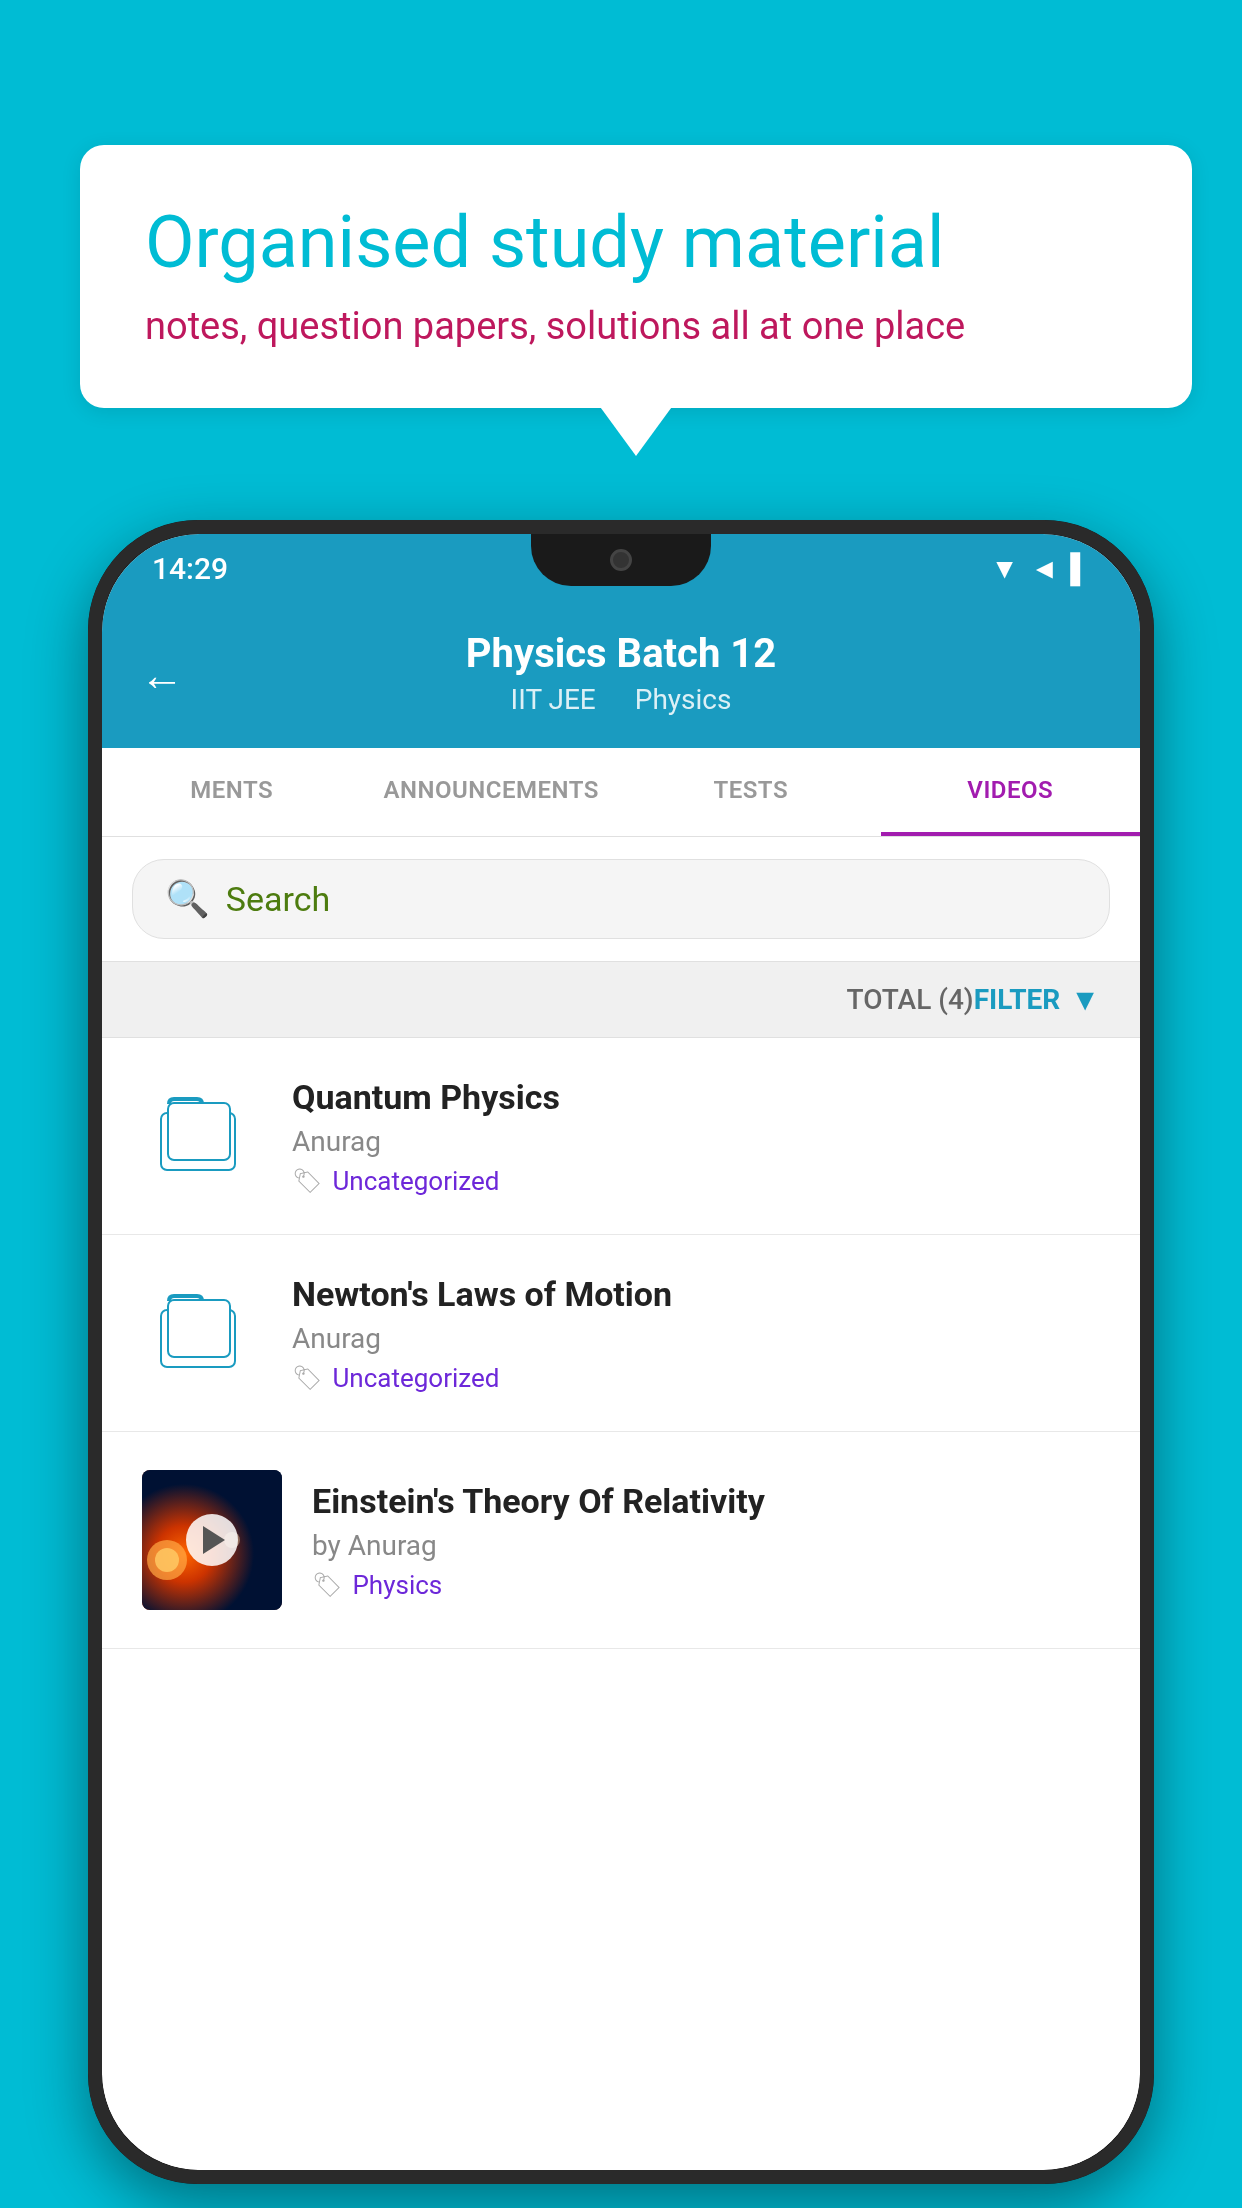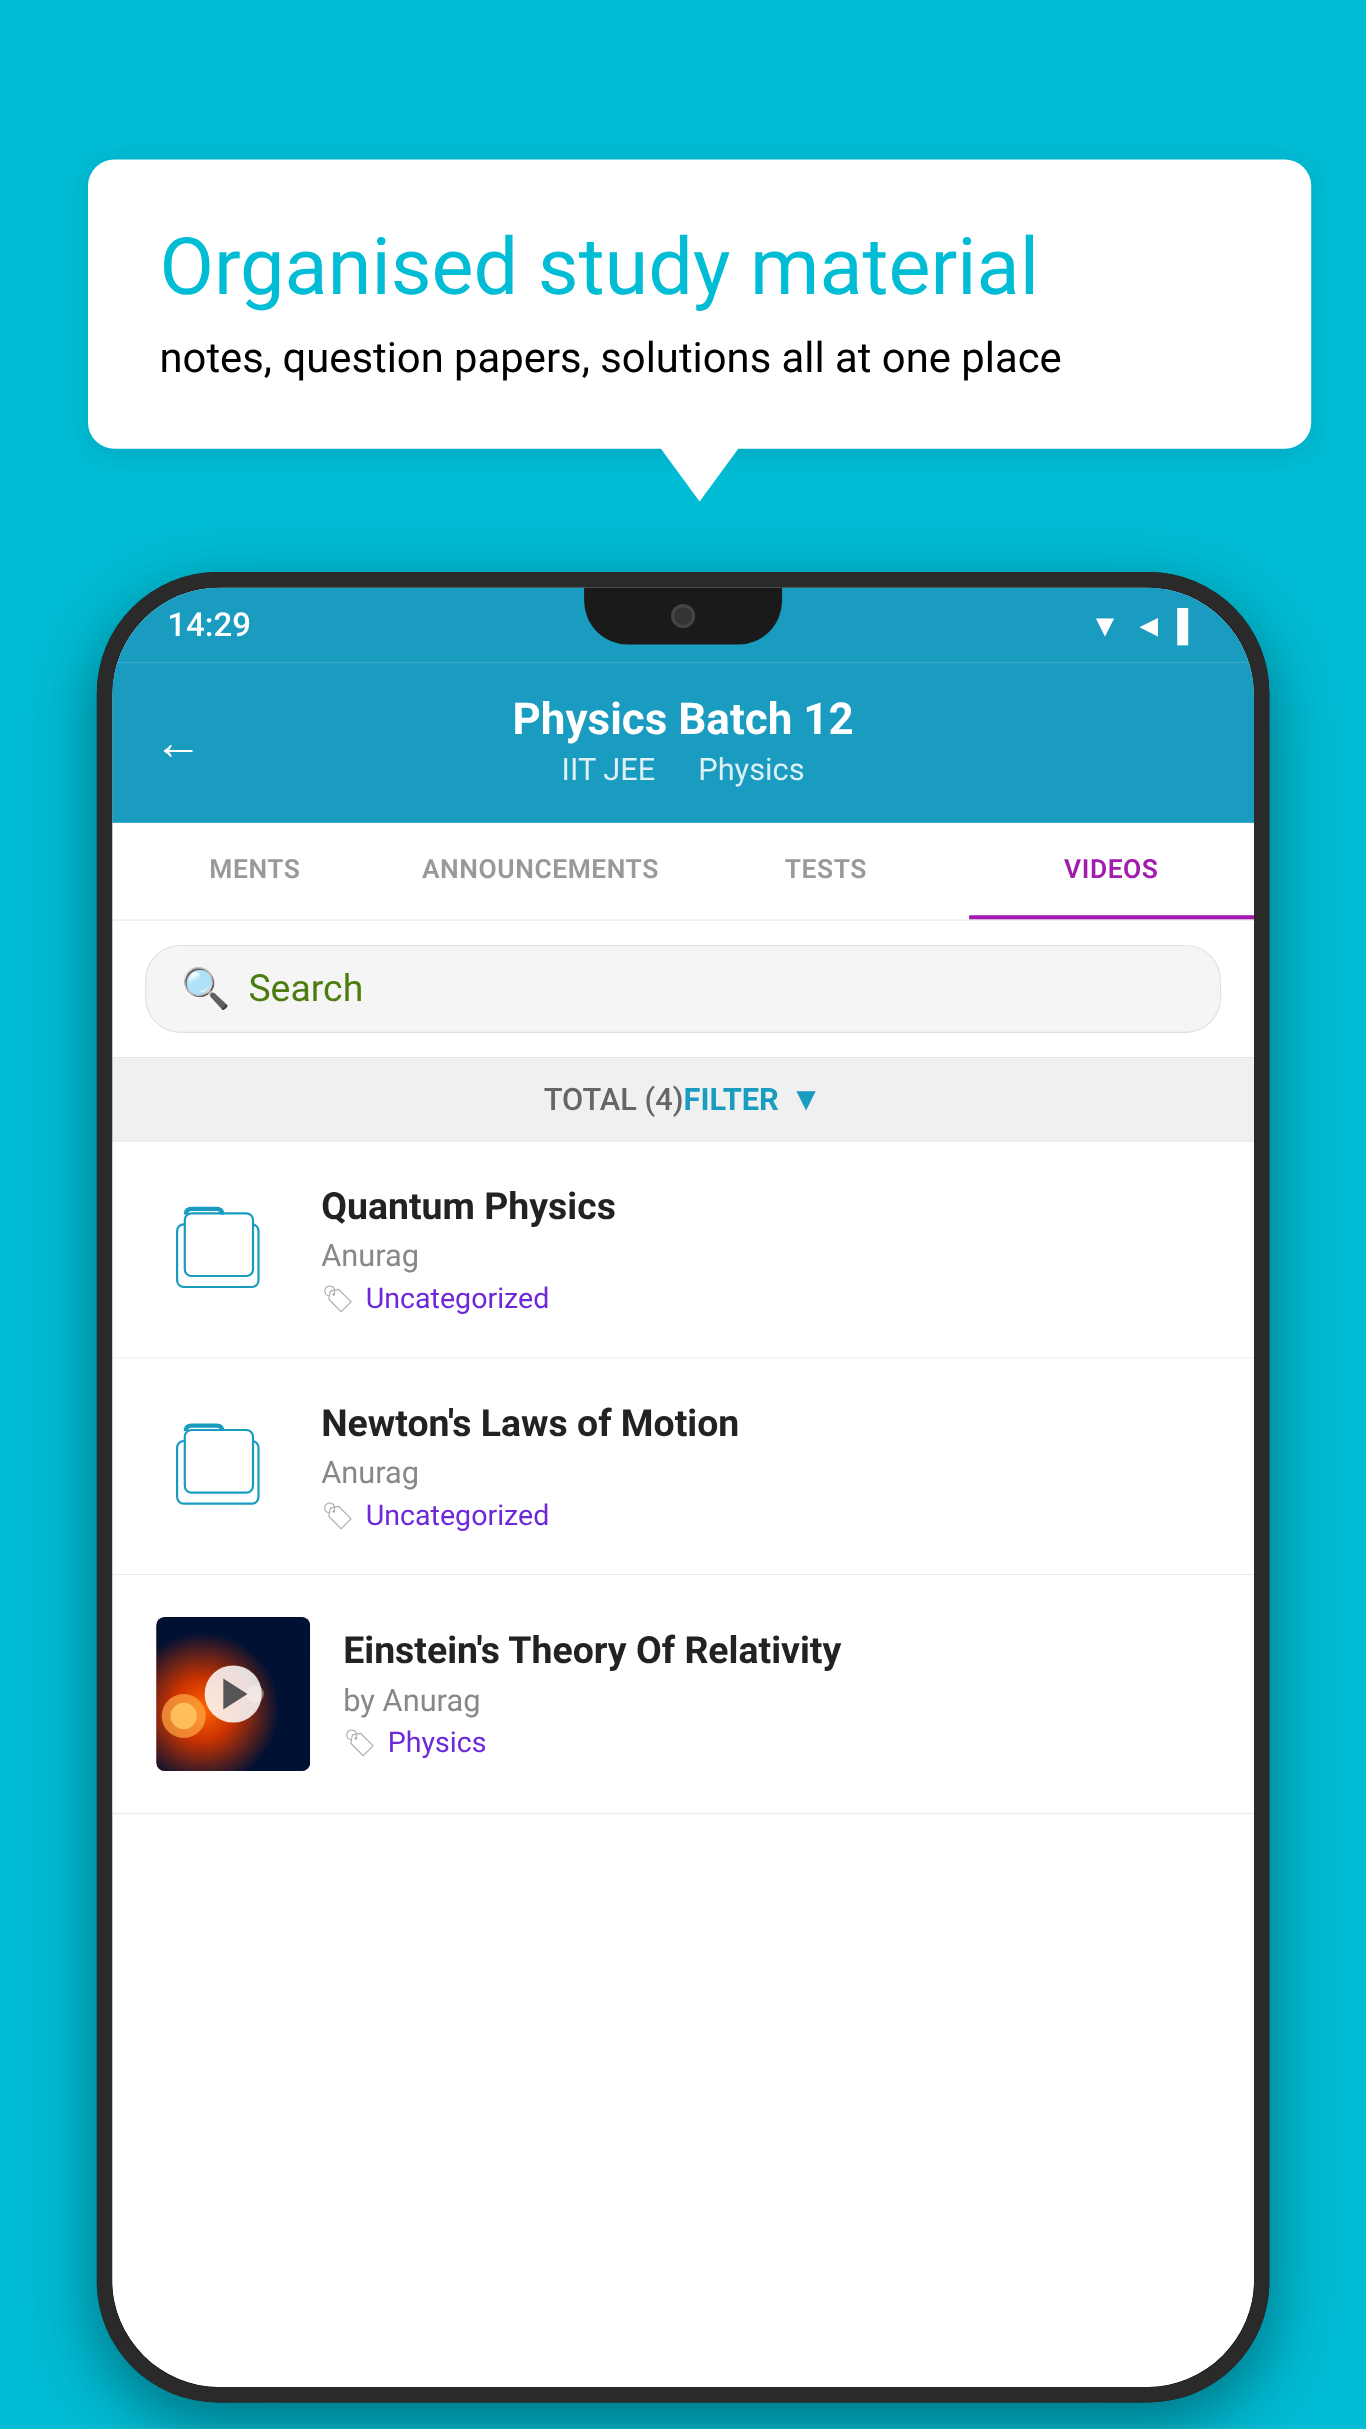--- a/index.html
+++ b/index.html
@@ -44,21 +44,21 @@
 
     .bubble-title {
       color: #00bcd4;
       font-size: 72px;
       font-weight: 400;
       line-height: 1.2;
       margin-bottom: 18px;
     }
 
     .bubble-subtitle {
-      color: #000000;
+      color: #be185d;
       font-size: 38px;
       font-weight: 400;
     }
 
     
     .phone-wrapper {
       position: absolute;
       top: 520px;
       left: 88px;
       width: 1066px;
@@ -236,21 +236,21 @@
 
     .search-text {
       color: #4d7c0f;
       font-size: 34px;
     }
 
     
     .filter-bar {
       background: #f0f0f0;
       display: flex;
-      justify-content: center;
+      justify-content: flex-end;
       align-items: center;
       padding: 20px 40px;
       border-bottom: 1px solid #e0e0e0;
     }
 
     .total-label {
       color: #666;
       font-size: 28px;
       font-weight: 500;
     }

